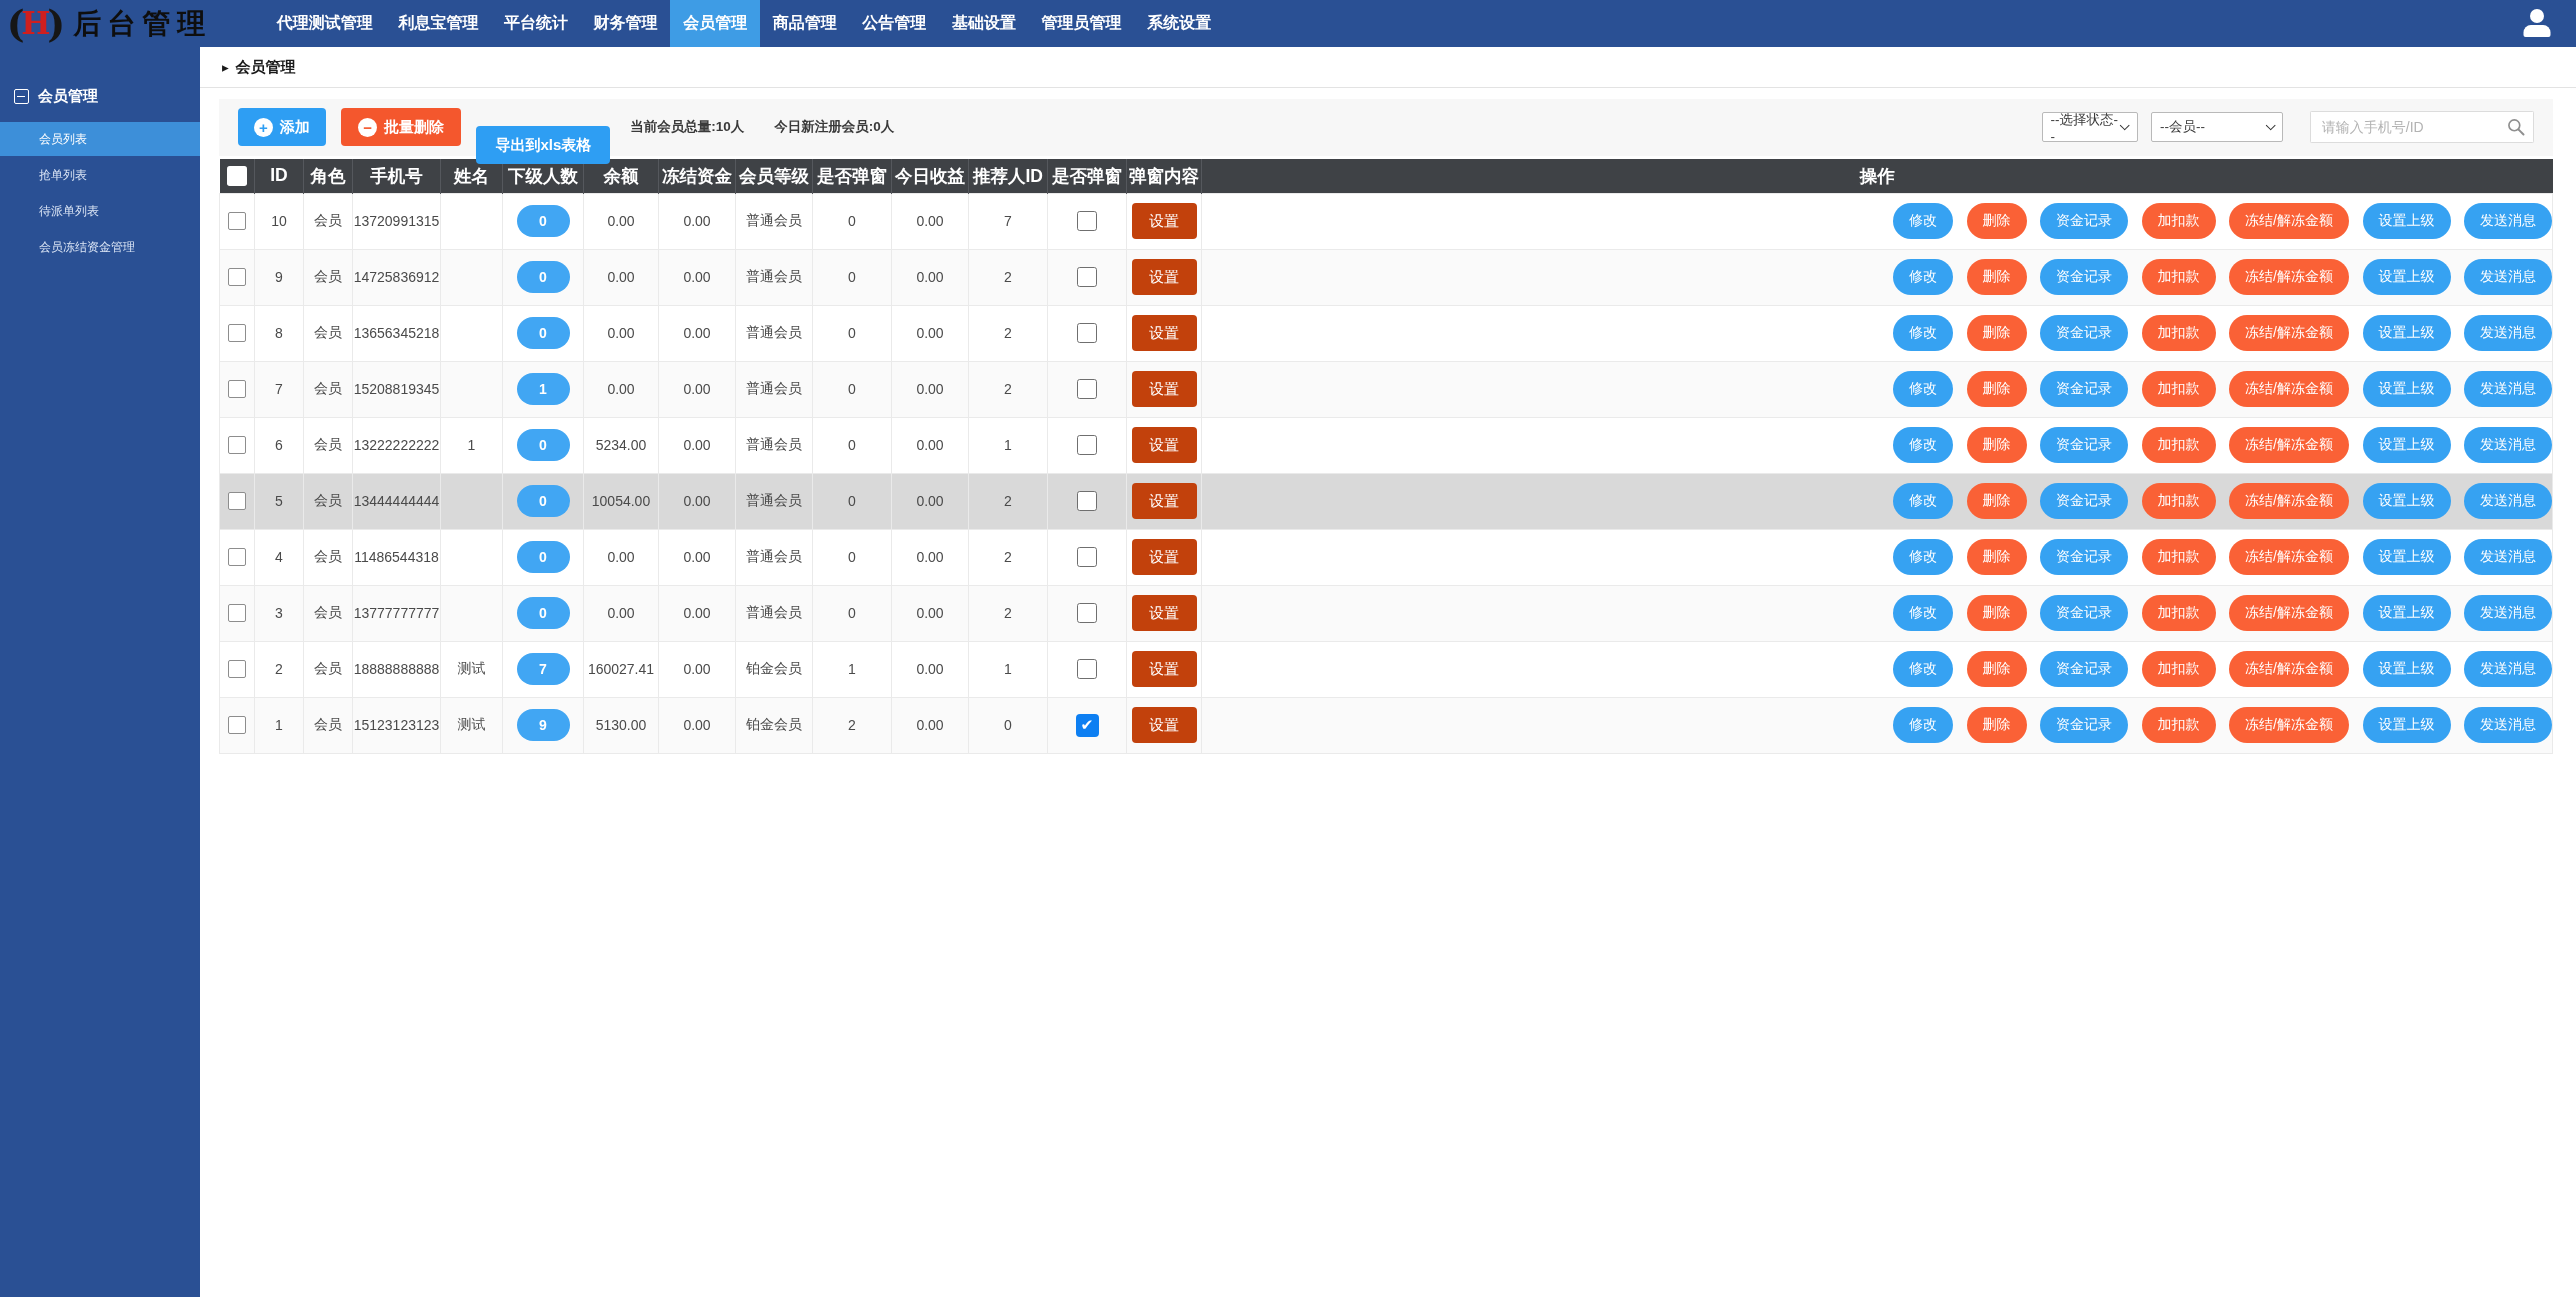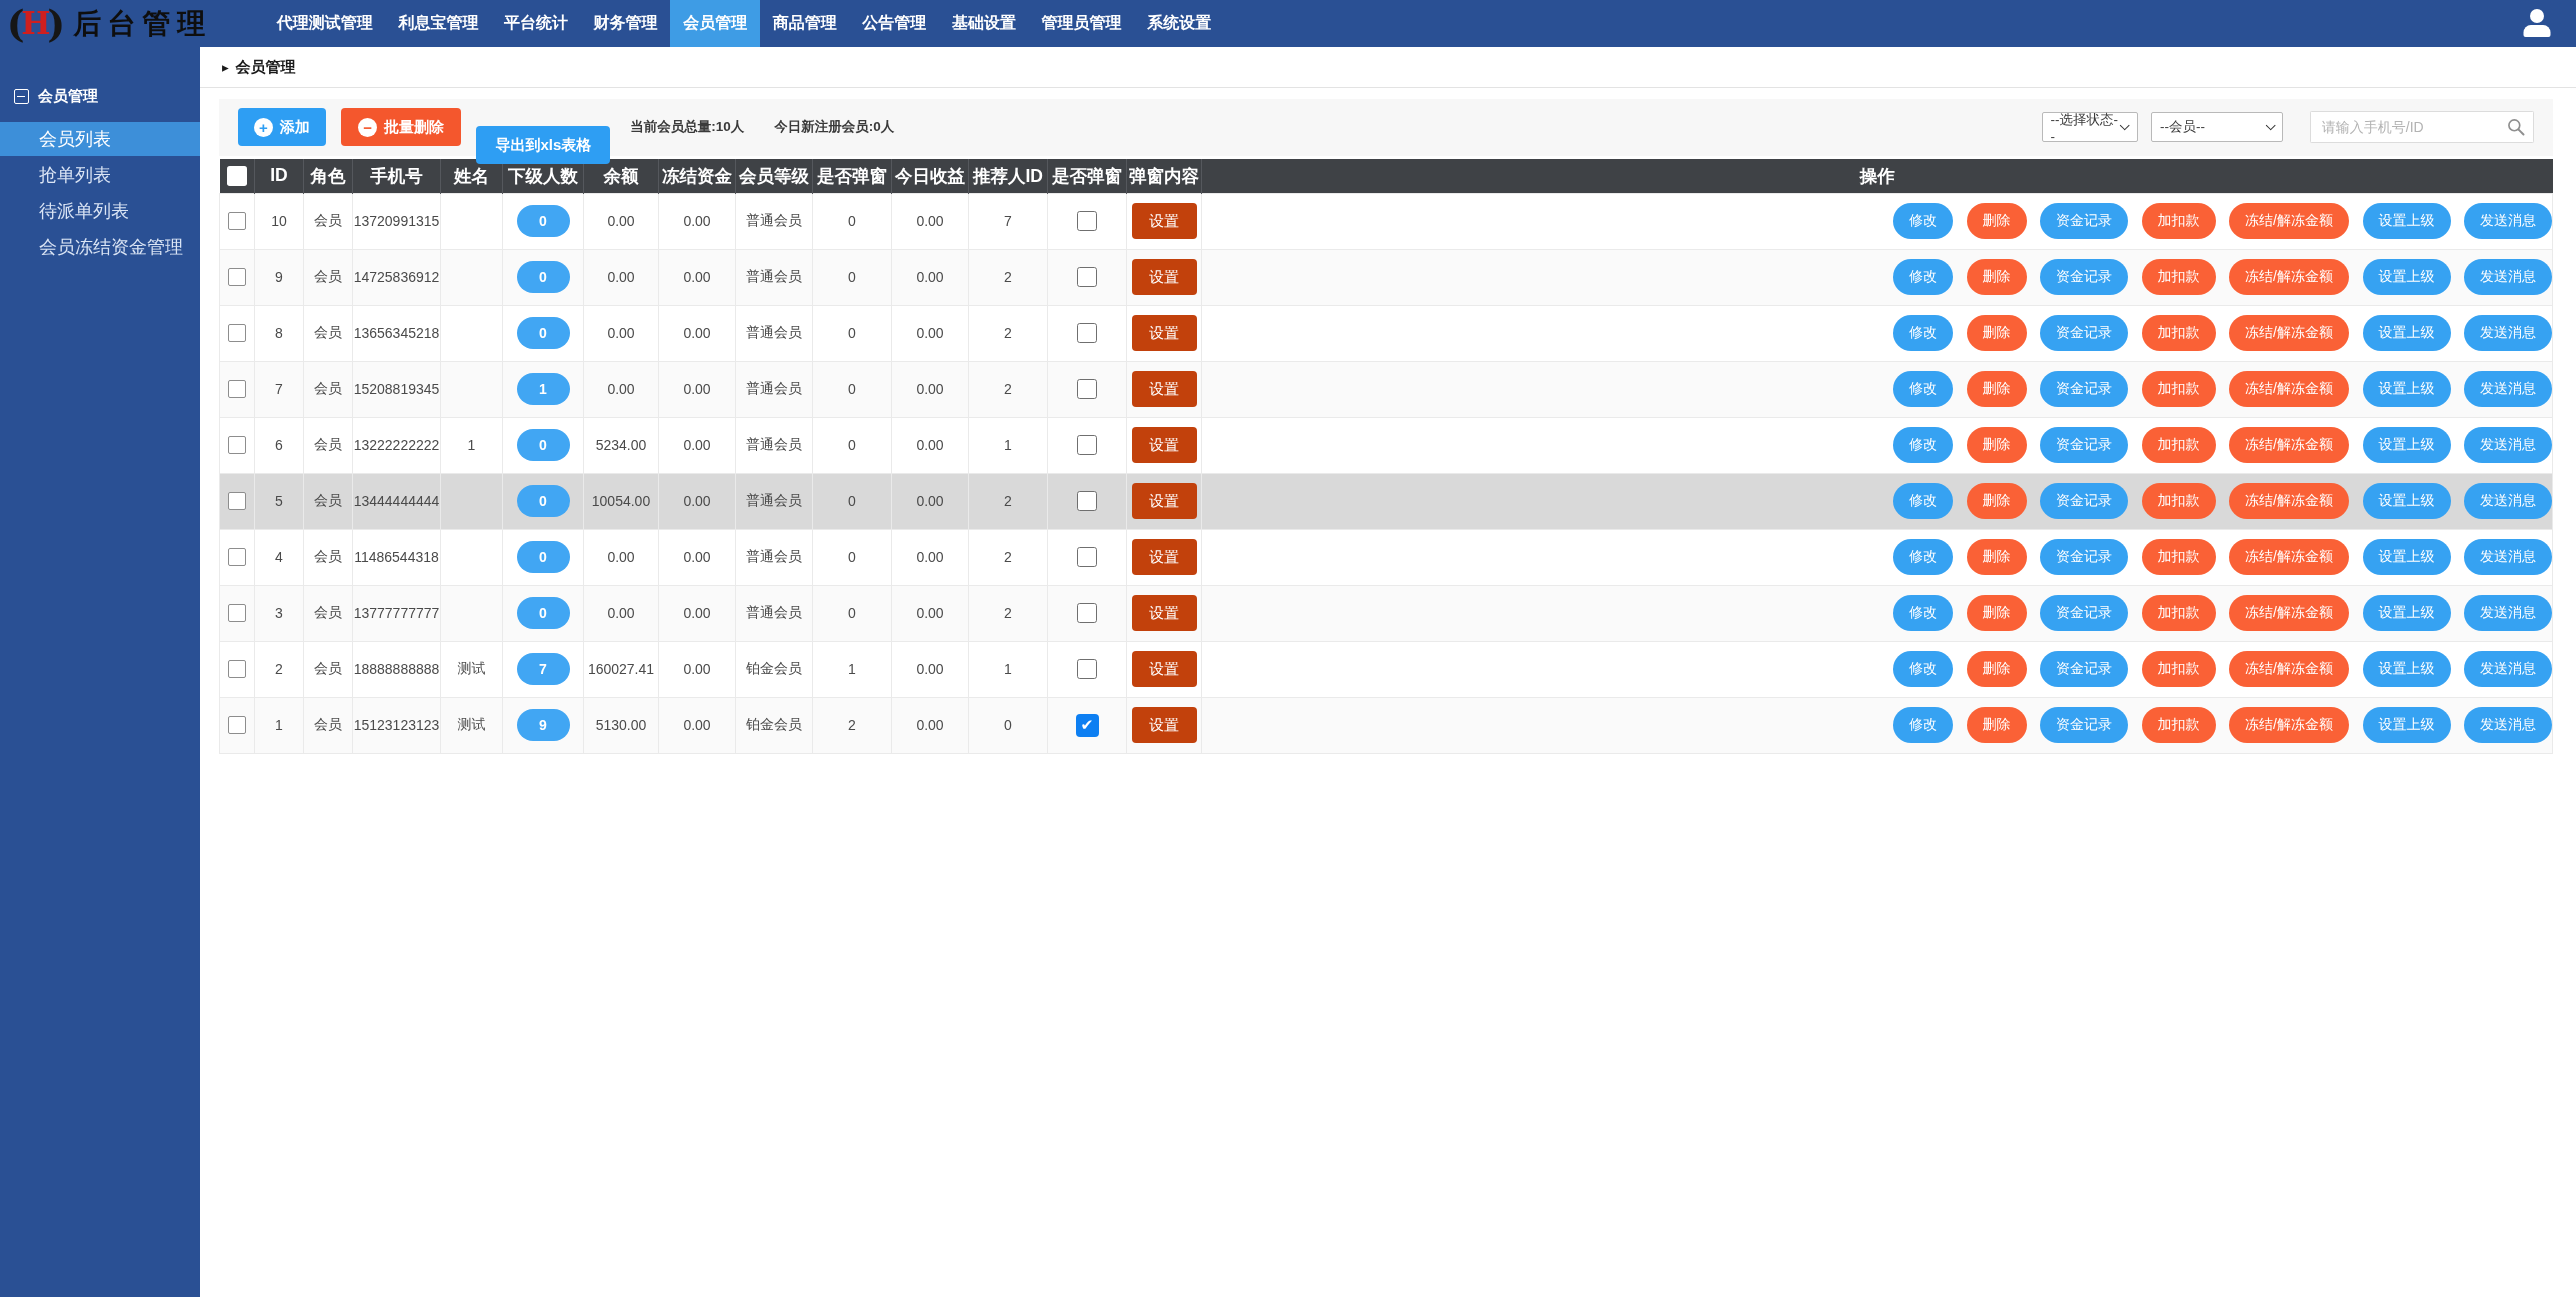--- a/index.html
+++ b/index.html
@@ -25,21 +25,21 @@
   .user-icon::after { content:""; position:absolute; bottom:1.3px; left:50%; transform:translateX(-50%);
                       width:27px; height:12px; background:#fff; border-radius:7.4px 7.4px 2px 2px; }
 
   
   .sidebar { position:absolute; top:47px; left:0; width:200px; height:1250px; background:#2a5094; z-index:10; }
   .side-heading { margin-top:40px; padding-left:13.5px; display:flex; align-items:center; gap:9.4px;
                   color:#fff; font-size:15px; font-weight:bold; cursor:pointer; }
   .collapse-icon { width:15px; height:15px; border:1.3px solid #fff; border-radius:2px; position:relative; flex:0 0 auto; }
   .collapse-icon::after { content:""; position:absolute; left:2.7px; right:2.7px; top:50%; margin-top:-0.7px; height:1.3px; background:#fff; }
   .side-items { margin-top:16px; }
-  .side-item { height:34px; line-height:34px; padding-left:39px; color:#dbe5f5; font-size:18px;
+  .side-item { height:34px; line-height:34px; padding-left:39px; color:#dbe5f5; font-size:12px;
                margin-bottom:2px; cursor:pointer; white-space:nowrap; }
   .side-item.active { background:#3d8fd9; color:#fff; }
 
   
   .content { position:absolute; top:47px; left:200px; width:2376px; height:1250px; background:#fff; }
   .crumb-bar { height:41px; display:flex; align-items:center; padding-left:22px; border-bottom:0.7px solid #e3e3e3; }
   .crumb-caret { font-size:13.5px; color:#1a1a1a; margin-right:6.7px; }
   .crumb-text { font-size:15px; font-weight:bold; color:#1a1a1a; }
 
   .toolbar { margin:10.8px 23px 0 19px; height:57px; background:#f7f7f7; display:flex; align-items:center; padding:0 19px; }

